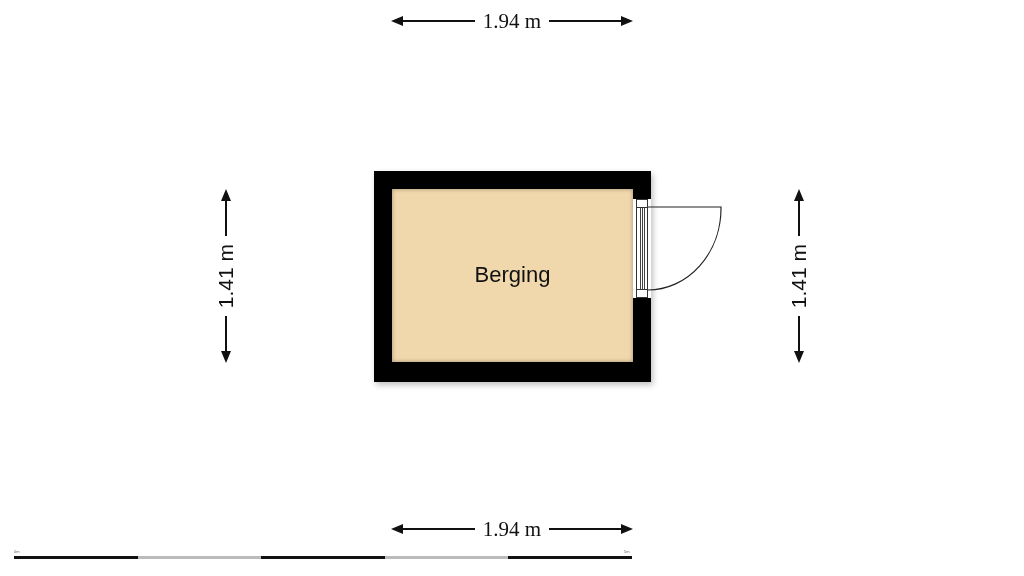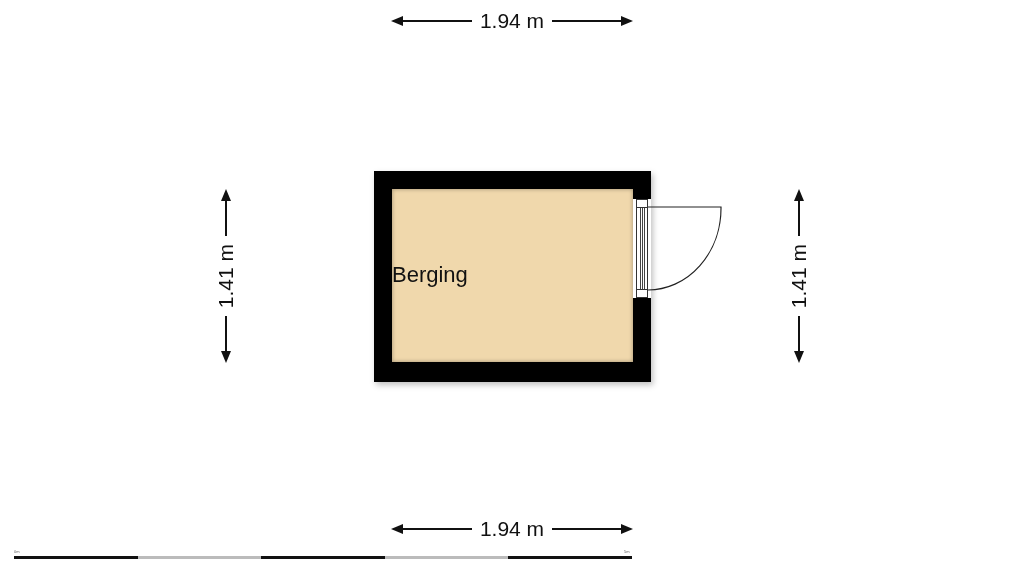--- a/index.html
+++ b/index.html
@@ -1,33 +1,33 @@
 <!DOCTYPE html>
 <html><head>
 <meta charset="utf-8">
 <style>
   html, body { margin:0; padding:0; background:#ffffff; }
   body { width:1024px; height:576px; position:relative; overflow:hidden;
          font-family:"Liberation Sans", sans-serif; color:#111; }
   .abs { position:absolute; }
   .dim-h { position:absolute; height:24px; display:flex; align-items:center; }
   .dim-h .line { flex:1; height:1.5px; background:#111; position:relative; }
-  .dim-h .label { font-size:21px; padding:0 8px; line-height:24px; white-space:nowrap; }
+  .dim-h .label { font-size:21px; padding:0 8px; line-height:24px; white-space:nowrap;font-family:Liberation Serif, serif; }
   .arrow-l { width:0; height:0; border-top:5px solid transparent; border-bottom:5px solid transparent; border-right:12px solid #111; }
   .arrow-r { width:0; height:0; border-top:5px solid transparent; border-bottom:5px solid transparent; border-left:12px solid #111; }
   .dim-v { position:absolute; width:24px; display:flex; flex-direction:column; align-items:center; }
   .dim-v .line { flex:1; width:1.5px; background:#111; }
   .dim-v .label { writing-mode:vertical-rl; transform:rotate(180deg); font-size:21px; padding:8px 0; line-height:24px; white-space:nowrap; }
   .arrow-u { width:0; height:0; border-left:5px solid transparent; border-right:5px solid transparent; border-bottom:12px solid #111; }
   .arrow-d { width:0; height:0; border-left:5px solid transparent; border-right:5px solid transparent; border-top:12px solid #111; }
   .wall { position:absolute; left:374px; top:171px; width:277px; height:211px; background:#000;
           box-shadow: 2px 3px 6px rgba(0,0,0,0.25); }
   .floor { position:absolute; left:392px; top:189px; width:241px; height:173px;
            box-shadow: inset 0 0 4px rgba(0,0,0,0.35); }
-  .room-label { position:absolute; left:392px; top:262px; width:241px; font-size:22px; }
+  .room-label { position:absolute; left:392px; top:262px; width:241px; text-align:center; font-size:22px; }
   .door-gap { position:absolute; left:633px; top:199px; width:18px; height:99px; background:#fff; }
   .frame { position:absolute; left:636px; top:199px; width:12px; height:99px; border:1px solid #333; box-sizing:border-box; background:#fff; }
   .frame .jamb { position:absolute; left:0; right:0; height:7px; border-bottom:1px solid #333; }
   .frame .jamb.bot { bottom:0; border-bottom:none; border-top:1px solid #333; }
   .frame .slat { position:absolute; top:8px; bottom:8px; width:1px; background:#444; }
   .scalebar { position:absolute; left:14px; top:556px; width:618px; height:4px; display:flex; }
   .scalebar .seg { flex:1; height:3px; }
   .scale-lbl { position:absolute; font-size:4px; color:#666; }
 </style>
 </head>

